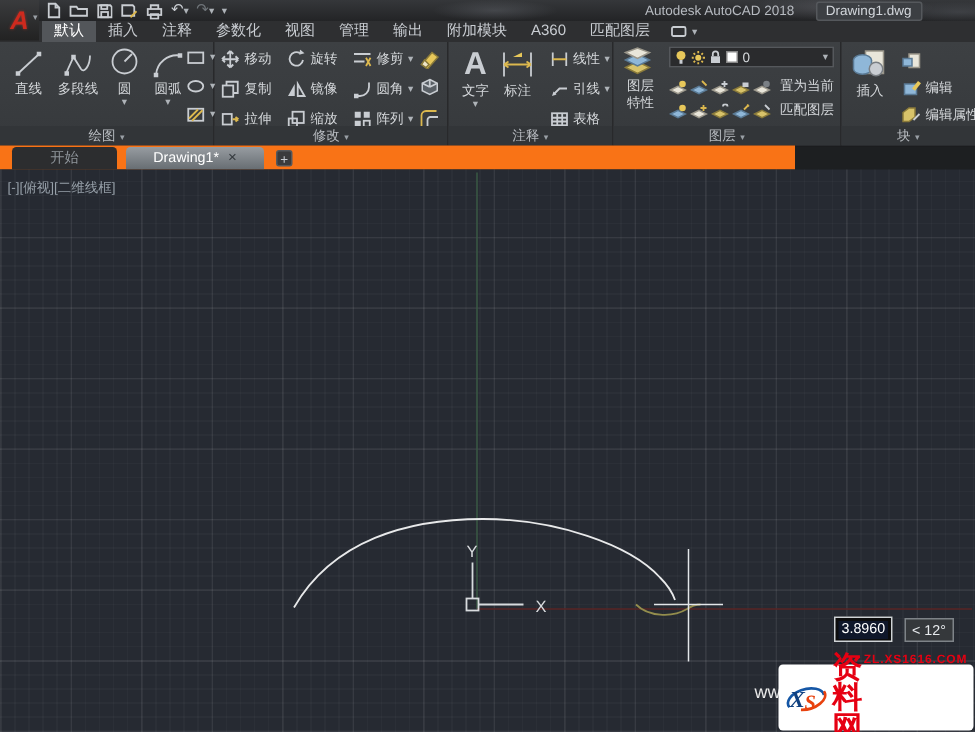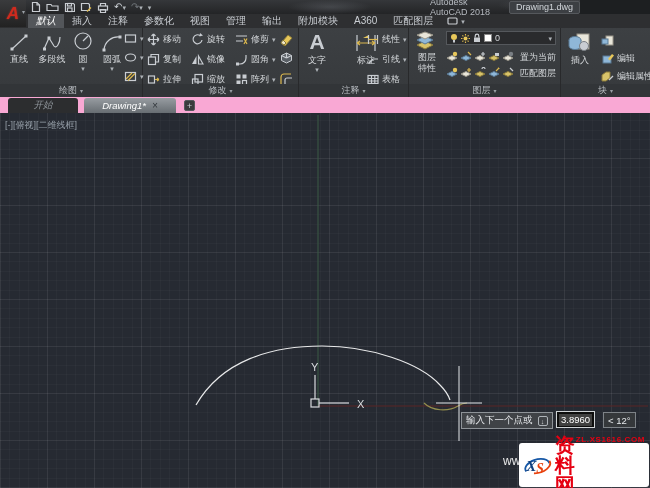--- a/index.html
+++ b/index.html
@@ -1,21 +1,21 @@
 <!DOCTYPE html>
 <html><head>
 <meta charset="utf-8">
 <style>
   html,body{margin:0;padding:0;}
   body{width:650px;height:488px;overflow:hidden;background:#1d1f21;
        font-family:"Liberation Sans",sans-serif;-webkit-font-smoothing:antialiased;}
   #app{position:relative;width:650px;height:488px;}
 
   
-  .titlebar{position:absolute;left:0;top:0;width:580px;height:14px;
+  .titlebar{position:absolute;left:0;top:0;width:650px;height:14px;
     background:
       radial-gradient(60px 10px at 330px 7px, rgba(140,145,155,.25), transparent 70%),
       radial-gradient(90px 12px at 560px 5px, rgba(150,150,160,.28), transparent 70%),
       radial-gradient(70px 10px at 640px 8px, rgba(120,125,135,.25), transparent 70%),
       linear-gradient(#35373a,#232426);}
   .alogo{position:absolute;left:0;top:0;width:26px;height:27px;z-index:5;
     background:linear-gradient(#3a3b3d,#222);display:flex;align-items:center;justify-content:center;}
   .aletter{color:#cf2a1e;font-weight:bold;font-style:italic;font-size:17px;line-height:17px;
     text-shadow:0 0 2px rgba(220,60,40,.6);}
   .alogo .cr{position:absolute;right:1px;top:9px;font-size:6px;color:#9aa0a6;}
@@ -26,21 +26,21 @@
   .cr{color:#aeb3b8;font-size:7px;line-height:7px;}
   .title{position:absolute;left:430px;top:1px;height:12px;display:flex;gap:14px;align-items:center;z-index:4;}
   .title .app{color:#b6bac0;font-size:9px;}
   .title .doc{color:#d2d6db;font-size:9px;background:#3c3f43;border:1px solid #55585c;
     border-radius:2px;padding:0 6px;line-height:11px;}
 
   
   .tabrow{position:absolute;left:0;top:14px;width:650px;height:14px;background:#2e2f31;
     display:flex;align-items:stretch;padding-left:28px;box-sizing:border-box;}
   .rtab{color:#c9cdd2;font-size:10px;line-height:14px;padding:0 8px;cursor:default;}
-  .rtab.active{background:#53565a;color:#fff;font-style:italic;}
+  .rtab.active{background:#53565a;color:#fff;}
   .tabextra{display:flex;align-items:center;gap:3px;padding:0 6px;}
 
   
   .ribbon{position:absolute;left:0;top:28px;width:650px;height:69px;
     background:linear-gradient(#3d4043,#36393c);border-bottom:1px solid #1b1c1e;}
   .panel{position:absolute;top:0;height:69px;border-right:1px solid #28292b;box-sizing:border-box;}
   .plabel{position:absolute;bottom:0;left:0;right:0;height:13px;background:#323538;
     color:#b9bdc2;font-size:9px;line-height:13px;text-align:center;}
   .plabel .cr{font-size:6px;margin-left:3px;color:#9aa0a6;}
   .bigbtn{position:absolute;display:flex;flex-direction:column;align-items:center;gap:1px;}
@@ -50,25 +50,25 @@
   svg.ic{display:block;}
   .s{stroke:#c9cdd2;fill:none;stroke-width:1.2;}
   .sy{stroke:#dcb84e;fill:none;stroke-width:1.2;}
   .fy{fill:#e7c75a;}
   .fg{fill:#c9cdd2;}
 
   
   .combo{position:absolute;left:446px;top:3px;width:110px;height:14px;background:#2a2b2d;
     border:1px solid #55585c;display:flex;align-items:center;gap:3px;padding:0 3px;box-sizing:border-box;}
   .combo .lname{color:#d5d8db;font-size:9px;flex:1;}
-  .toolrow{position:absolute;display:flex;align-items:flex-start;gap:2px;}
+  .toolrow{position:absolute;display:flex;align-items:flex-end;gap:2px;}
   .toolrow .lbl{color:#d5d8db;font-size:9px;margin-left:4px;white-space:nowrap;}
 
   
-  .filetabs{position:absolute;left:0;top:97px;width:650px;height:16px;background:#f9a8d4;font-style:italic;}
+  .filetabs{position:absolute;left:0;top:97px;width:530px;height:16px;background:#f97316;}
   .ftab{position:absolute;top:1px;height:15px;border-radius:3px 3px 0 0;font-size:9.5px;
     display:flex;align-items:center;justify-content:center;gap:6px;}
   .ftab.start{left:8px;width:70px;background:#2c2d2f;color:#8f959b;}
   .ftab.active{left:84px;width:92px;background:linear-gradient(#979ca1,#676d72);color:#fff;}
   .ftab .x{color:#33383d;font-size:10px;line-height:10px;}
   .newtab{position:absolute;left:184px;top:3px;width:11px;height:11px;border-radius:2px;
     background:#3a3b3d;border:1px solid #55585c;color:#c9cdd2;font-size:9px;line-height:10px;
     text-align:center;box-sizing:border-box;}
 
   
@@ -81,21 +81,21 @@
   .vplabel{position:absolute;left:5px;top:6px;color:#97a0a9;font-size:9px;}
   .overlay{position:absolute;left:0;top:0;}
 
   
   .tip{position:absolute;display:flex;align-items:center;font-size:9.5px;}
   .tip1{left:461px;top:299px;height:15px;background:#404347;border:1px solid #8e9398;
     color:#e6e9ec;padding:0 4px;gap:5px;}
   .keyic{width:10px;height:10px;border:1px solid #aeb3b8;border-radius:2px;color:#d5d8db;
     font-size:7px;line-height:9px;text-align:center;box-sizing:border-box;}
   .tipval{left:556px;top:298px;height:15px;background:#0d0d0d;border:1px solid #cfd3d6;padding:0 2px;}
-  .tipval .sel{background:#404040;color:#fff;padding:0 2px;line-height:12px;}
+  .tipval .sel{background:#0f172a;color:#fff;padding:0 2px;line-height:12px;}
   .tipang{left:603px;top:299px;height:14px;background:#35383b;border:1px solid #7e8388;
     color:#e6e9ec;padding:0 4px;}
 
   
   .wmtext{position:absolute;left:478px;top:341px;color:#e9e9e9;font-size:12px;
     font-family:Liberation Sans, sans-serif;margin-left:25px;}
   .wmbox{position:absolute;left:519px;top:330px;width:130px;height:44px;background:#fff;
     border-radius:3px;display:flex;align-items:center;padding:2px 4px 2px 2px;box-sizing:border-box;gap:2px;}
   .wmright{display:flex;flex-direction:row;align-items:flex-start;line-height:1;}
   .wmsite{color:#e60012;font-weight:bold;font-size:20px;letter-spacing:1px;}
@@ -329,21 +329,21 @@
     </div>
 
     <div class="panel" style="left:299px;width:110px;">
       <div class="bigbtn" style="left:4px;top:2px;width:28px;">
         <svg class="ic" width="24" height="24">
             <text x="12" y="19" text-anchor="middle" font-size="21" font-weight="bold" fill="#c9cdd2" font-family="Liberation Sans,sans-serif">A</text>
           </svg>
         <span class="lbl">文字</span>
         <span class="cr">▾</span>
       </div>
-      <div class="bigbtn" style="left:52px;top:4px;width:30px;">
+      <div class="bigbtn" style="left:31px;top:4px;width:30px;">
         <svg class="ic" width="24" height="22">
             <path class="s" d="M3 3v16M21 3v16"></path>
             <path class="sy" d="M3 11h18M3 11l3-2M3 11l3 2M21 11l-3-2M21 11l-3 2"></path>
             <path class="fy" d="M9 6l6-3v3z"></path>
           </svg>
         <span class="lbl">标注</span>
       </div>
       <div class="mini" style="left:68px;top:5px;">
         <svg class="ic" width="12" height="11">
             <path class="s" d="M1.5 1v9M10.5 1v9"></path>
@@ -514,24 +514,20 @@
         <text x="357" y="295" font-size="11" fill="#d8dbde" font-family="Liberation Sans,sans-serif">X</text>
         <text x="311" y="258" font-size="11" fill="#d8dbde" font-family="Liberation Sans,sans-serif">Y</text>
       </g>
 
       <g>
         <line x1="459" y1="253" x2="459" y2="328" stroke="#e3e6e9" stroke-width="1"></line>
         <line x1="436" y1="290" x2="482" y2="290" stroke="#e3e6e9" stroke-width="1"></line>
       </g>
     </svg>
 
-    <div class="tip tip1">
-      <span>输入下一个点或</span>
-      <span class="keyic">↓</span>
-    </div>
     <div class="tip tipval">
       <span class="sel">3.8960</span>
     </div>
     <div class="tip tipang">
       <span>&lt; 12°</span>
     </div>
 
     <div class="wmtext">www.</div>
     <div class="wmbox">
       <svg width="54" height="40" viewBox="0 0 54 40">

